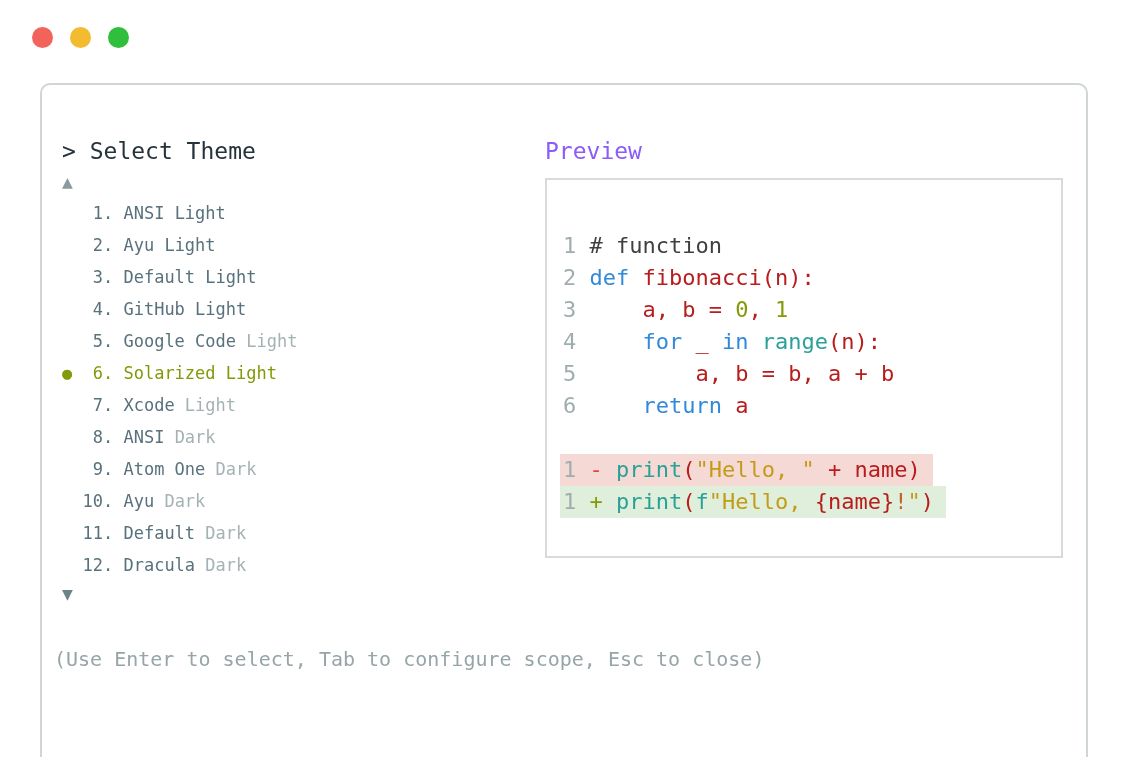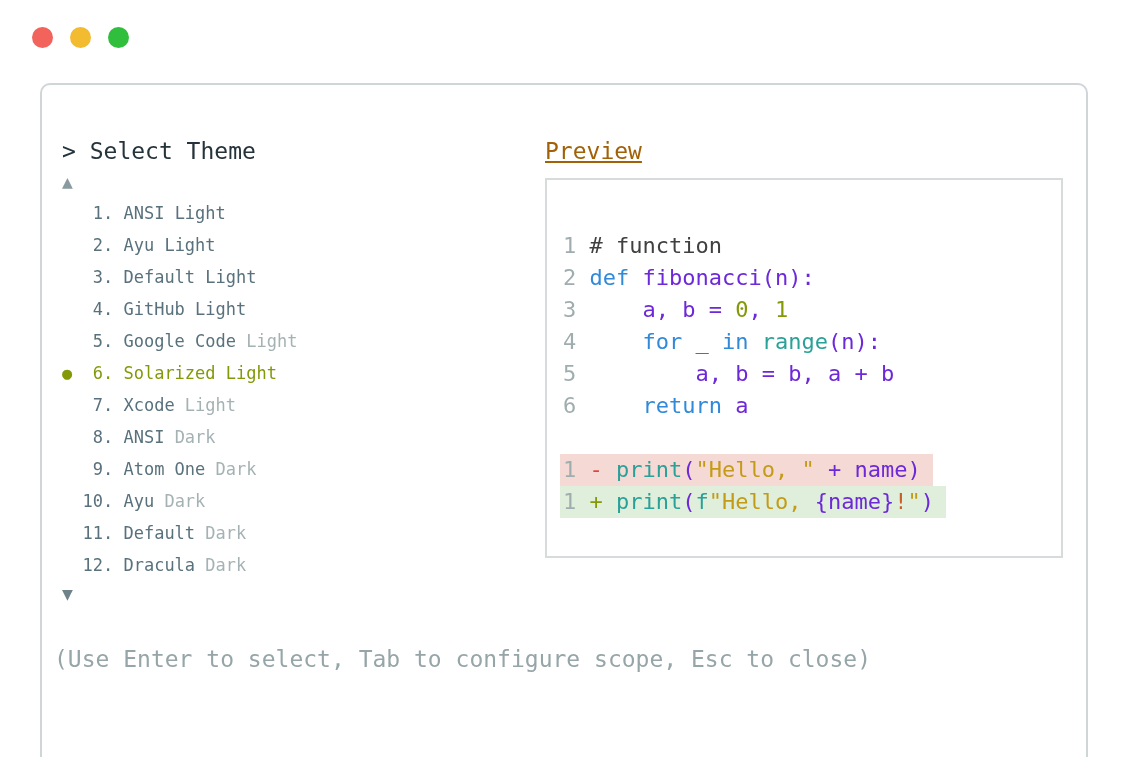--- a/index.html
+++ b/index.html
@@ -8,51 +8,51 @@
 
   .traffic{position:absolute;left:32px;top:27px;display:flex;gap:17px;}
   .dot{width:21px;height:21px;border-radius:50%;}
 
   .panel{position:absolute;left:40px;top:83px;width:1048px;height:708px;
          border:2px solid #d0d5d7;border-radius:10px;background:#ffffff;box-sizing:border-box;}
 
   .title{position:absolute;left:20px;top:51px;font-size:23px;line-height:30px;
          color:#25333b;white-space:pre;}
   .preview-label{position:absolute;left:503px;top:51px;font-size:23px;line-height:30px;
-         color:#a16207;text-decoration:underline;}
+         color:#8b5cf6;}
 
   .arrow{position:absolute;left:20px;font-size:18px;line-height:22px;cursor:default;}
   .arrow.up{top:86px;color:#8a9ba0;}
   .arrow.down{top:498px;color:#6e8389;}
 
   .list{position:absolute;left:20px;top:112px;font-size:17px;white-space:pre;}
   .trow{height:32px;line-height:32px;color:#58717c;}
   .trow .marker{color:var(--accent,#839907);}
   .trow .t-dim{color:#a5b2b4;}
   .trow.selected, .trow.selected .t-dim{color:var(--accent,#839907);}
 
   .preview-box{position:absolute;left:503px;top:93px;width:518px;height:380px;
          border:2px solid #d7dbdc;background:#ffffff;box-sizing:border-box;}
   .code{position:absolute;left:16px;top:50px;font-size:22px;white-space:pre;}
   .crow{height:32px;line-height:32px;}
   .lineno{color:#9fadaf;}
   .tok-comment{color:#404040;}
-  .tok-code{color:#6d28d9;}
+  .tok-code{color:#b91c1c;}
   .tok-keyword{color:var(--keyword,#318ad9);text-align:center;}
   .tok-function{color:var(--function,#2aa198);}
   .tok-number{color:var(--number,#859906);}
   .tok-string{color:var(--string,#c39b16);}
   .tok-removed-marker{color:var(--removed,#e0433c);}
   .tok-added-marker{color:var(--added,#859906);}
   .tok-interp-bang{color:var(--orange,#c95f28);}
   .dline{display:inline-block;padding:0 12px 0 3px;margin-left:-3px;}
   .dline.removed{background:var(--removed_bg,#f5d9d5);}
   .dline.added{background:var(--added_bg,#e0efdb);}
 
-  .help{position:absolute;left:12px;top:558px;font-size:23px;line-height:32px;
+  .help{position:absolute;left:12px;top:558px;font-size:20px;line-height:32px;
         color:#96a5a7;white-space:pre;}
 </style>
 </head>
 <body>
 
 <div class="stage">
 
   <div class="traffic">
       <span class="dot" style="background: rgb(242, 99, 92);"></span>
       <span class="dot" style="background: rgb(243, 187, 47);"></span>

